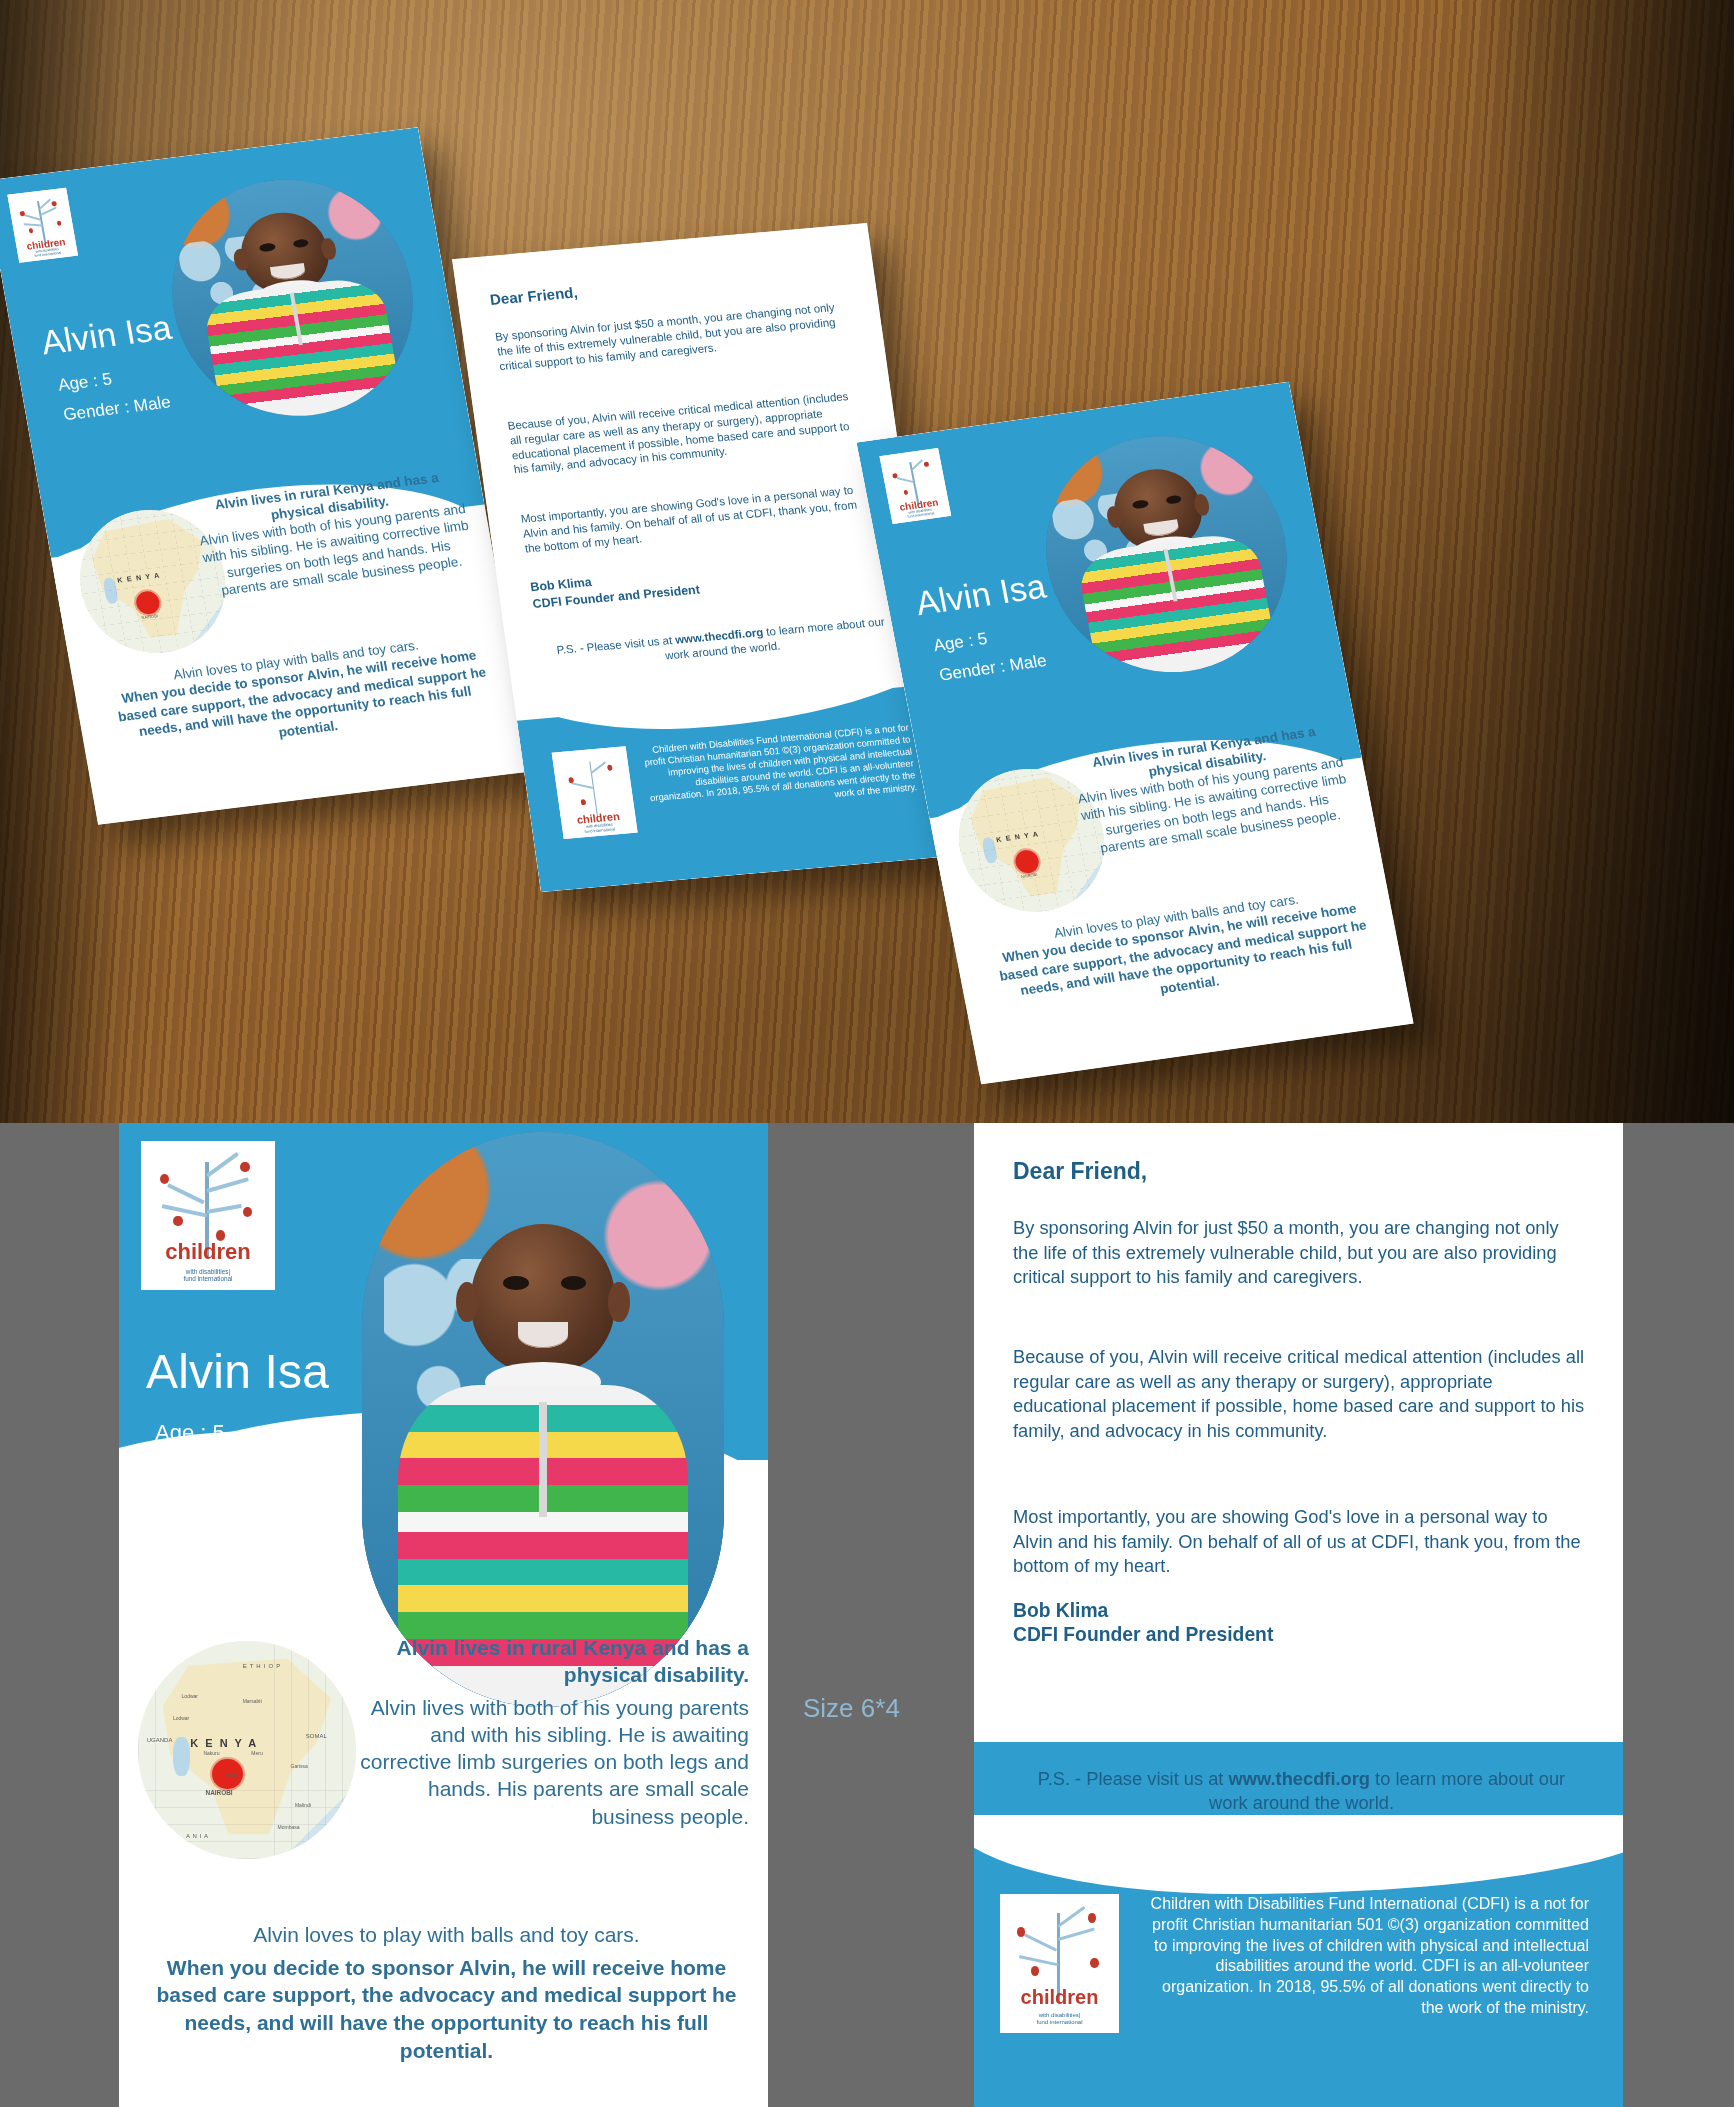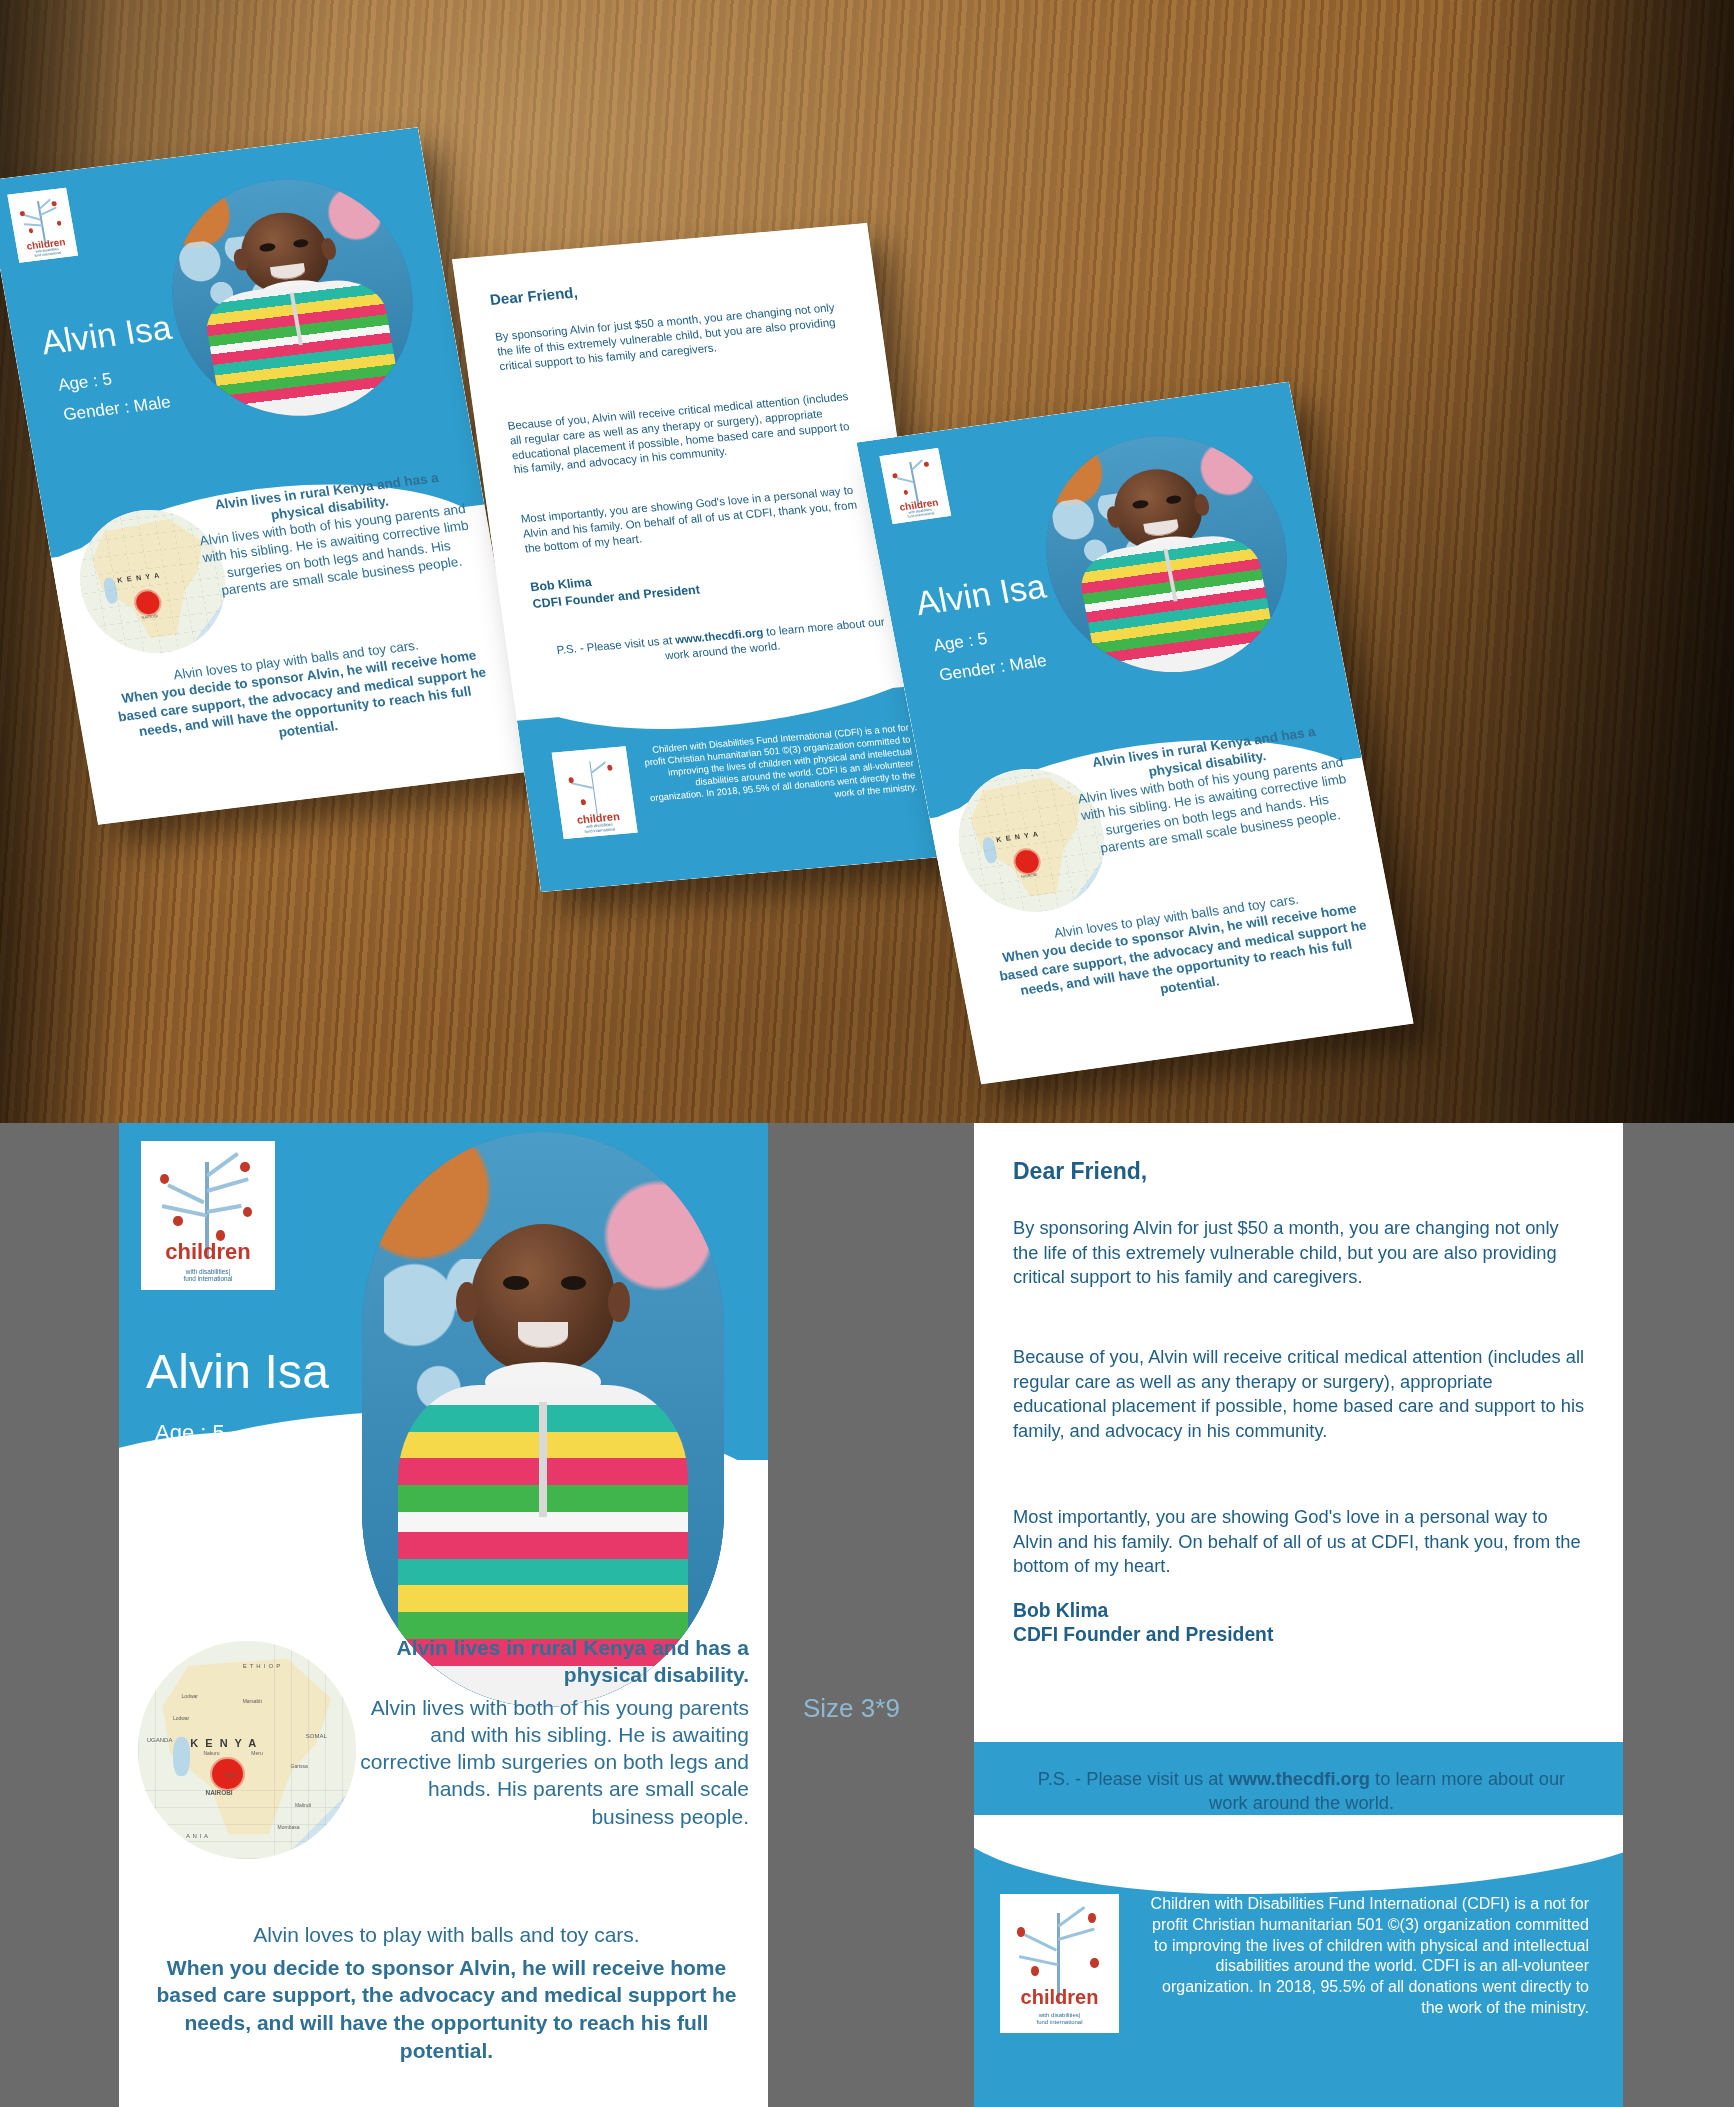--- a/index.html
+++ b/index.html
@@ -274,21 +274,21 @@
       <div class="body" style="left:30px;top:506px;width:387px;font-size:13.4px;line-height:1.3;">
         <div>Alvin loves to play with balls and toy cars.</div>
         <div class="bold">When you decide to sponsor Alvin, he will receive home based care support, the advocacy and medical support he needs, and will have the opportunity to reach his full potential.</div>
       </div>
     </div>
   </div>
 </div>
 
 <div class="flat">
 
-  <div class="sizelabel" style="left:803px;top:570px;font-size:26px;">Size 3*9</div>
+  <div class="sizelabel" style="left:803px;top:570px;font-size:26px;">Size 6*4</div>
 
   <div class="front" style="position:absolute;left:119px;top:0px;width:649px;height:985px;">
     <div class="bluetop" style="height:337px;"></div>
     <div class="wave" style="top:287px;height:164px;"></div>
     <div class="wave2" style="top:307px;height:119px;"></div>
 
     <div class="logo" style="left:22px;top:18px;width:134px;height:149px;">
       <div class="logomark">
         <div class="stem"></div>
         <div class="br" style="left:49%;top:22%;width:28%;transform:rotate(-36deg);"></div>

